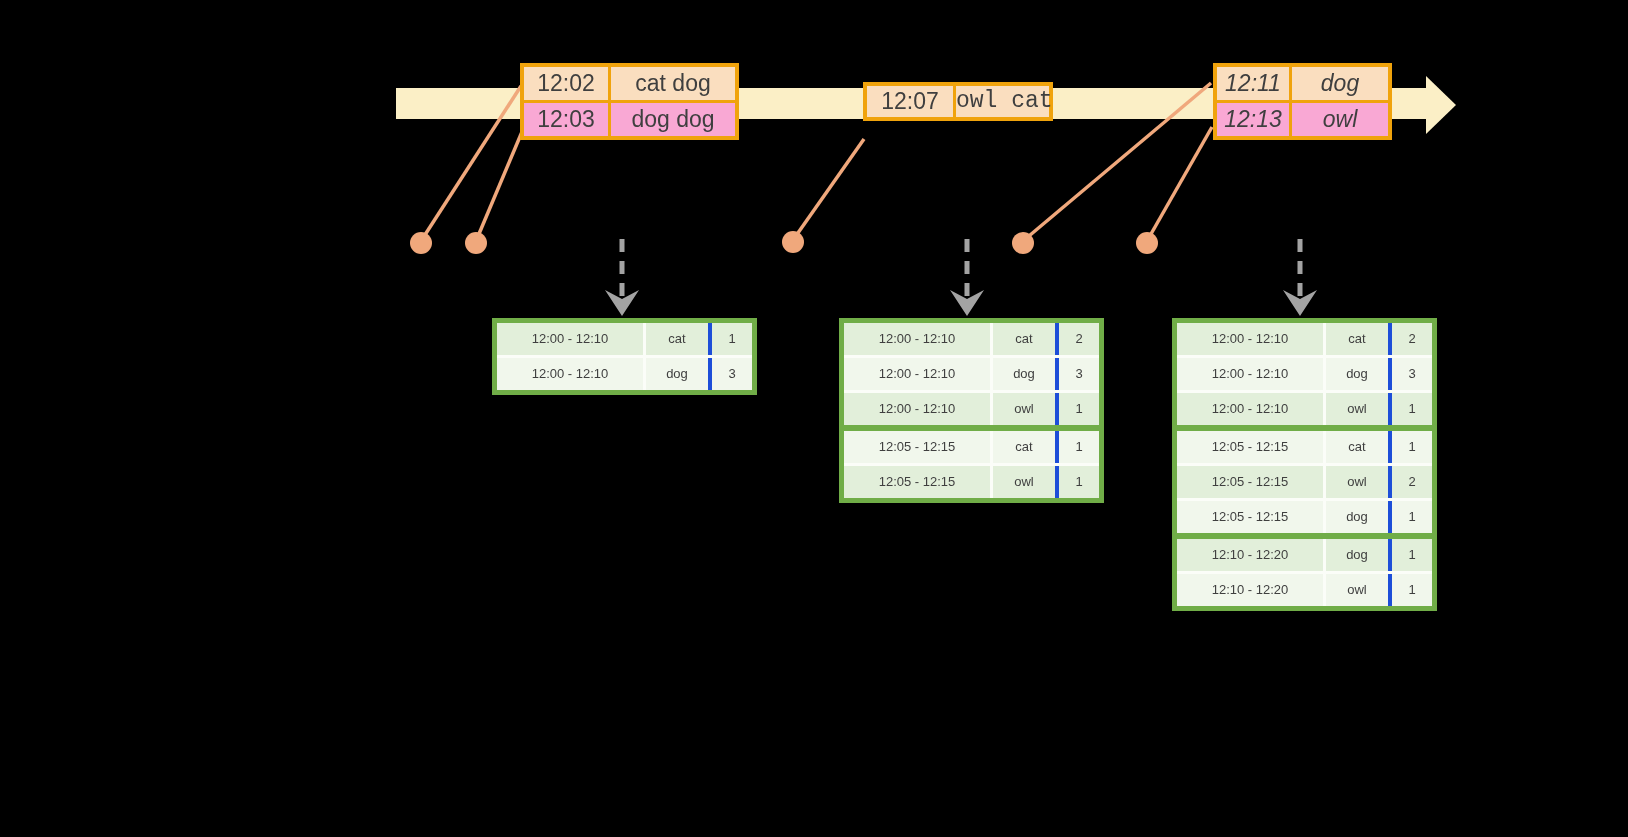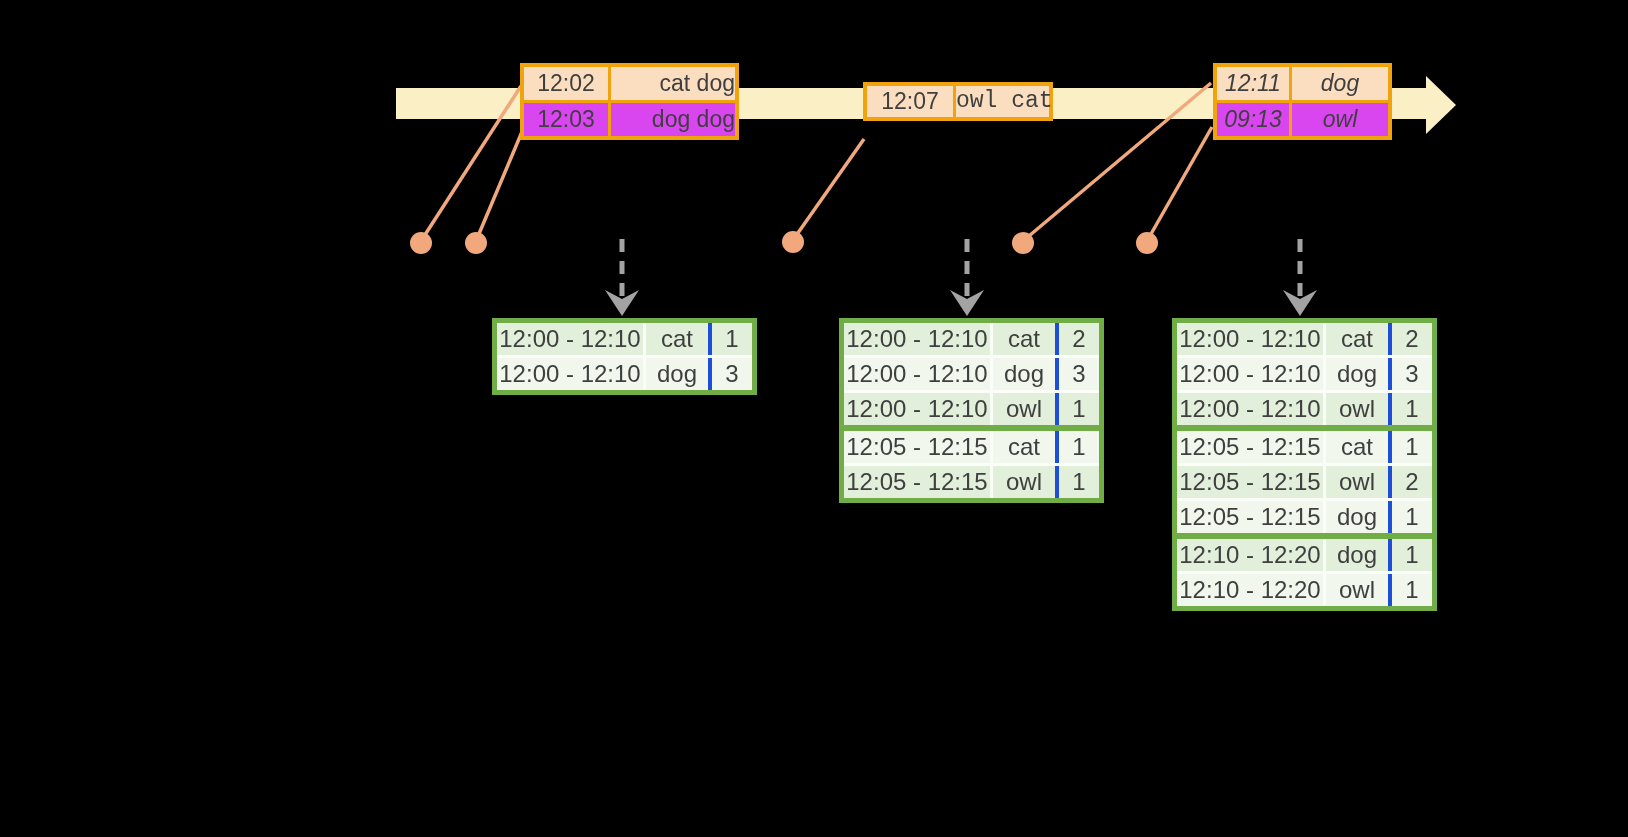--- a/index.html
+++ b/index.html
@@ -23,50 +23,50 @@
   }
 
   
   .overlay { position:absolute; left:0; top:0; }
 
   
   .etable { position:absolute; border:4px solid #F0A30C; }
   .erow { display:flex; }
   .erow + .erow { border-top:3px solid #F0A30C; }
   .e-a { background:#FADEBF; }
-  .e-b { background:#d946ef; }
+  .e-b { background:#f9a8d4; }
   .ecell {
     height:33px; line-height:33px; text-align:center;
     font-size:23px; color:#3F3F3F; white-space:nowrap;
   }
   .etime { border-right:3px solid #F0A30C; }
   .et1 { left:520px; top:63px; }
   .et1 .etime  { width:84px; }
-  .et1 .ewords { width:124px;text-align:right; }
+  .et1 .ewords { width:124px; }
   .et2 { left:863px; top:82px; }
   .et2 .etime  { width:86px; }
   .et2 .ewords { width:93px;font-family:Liberation Mono, monospace; }
   .et2 .ecell  { height:31px; line-height:31px; }
   .et3 { left:1213px; top:63px;font-style:italic; }
   .et3 .etime  { width:72px; }
   .et3 .ewords { width:96px; }
 
   
   .gtable { position:absolute; top:318px; border:5px solid #70AD47; }
   .gt1 { left:492px; }
   .gt2 { left:839px; }
   .gt3 { left:1172px; }
   .grow { display:flex; }
   .grow + .grow { border-top:3px solid #FBFDF8; }
   .grow.gstart  { border-top:6px solid #70AD47; }
   .g-a { background:#E2EFDA; }
   .g-b { background:#F1F7EC; }
   .gcell {
     height:32px; line-height:32px; text-align:center;
-    font-size:24px; color:#3F3F3F; white-space:nowrap;
+    font-size:13px; color:#3F3F3F; white-space:nowrap;
   }
   .gwin   { width:146px; border-right:3px solid #FBFDF8; }
   .gword  { width:62px;  border-right:4px solid #1d4ed8; }
   .gcount { width:40px; }
 </style>
 </head>
 <body>
 
 <div class="canvas">
 
@@ -118,21 +118,21 @@
       <div class="ecell ewords">owl cat</div>
     </div>
   </div>
 
   <div class="etable et3">
     <div class="erow e-a">
       <div class="ecell etime">12:11</div>
       <div class="ecell ewords">dog</div>
     </div>
     <div class="erow e-b">
-      <div class="ecell etime">09:13</div>
+      <div class="ecell etime">12:13</div>
       <div class="ecell ewords">owl</div>
     </div>
   </div>
 
   <div class="gtable gt1">
     <div class="grow g-a">
       <div class="gcell gwin">12:00 - 12:10</div>
       <div class="gcell gword">cat</div>
       <div class="gcell gcount">1</div>
     </div>

